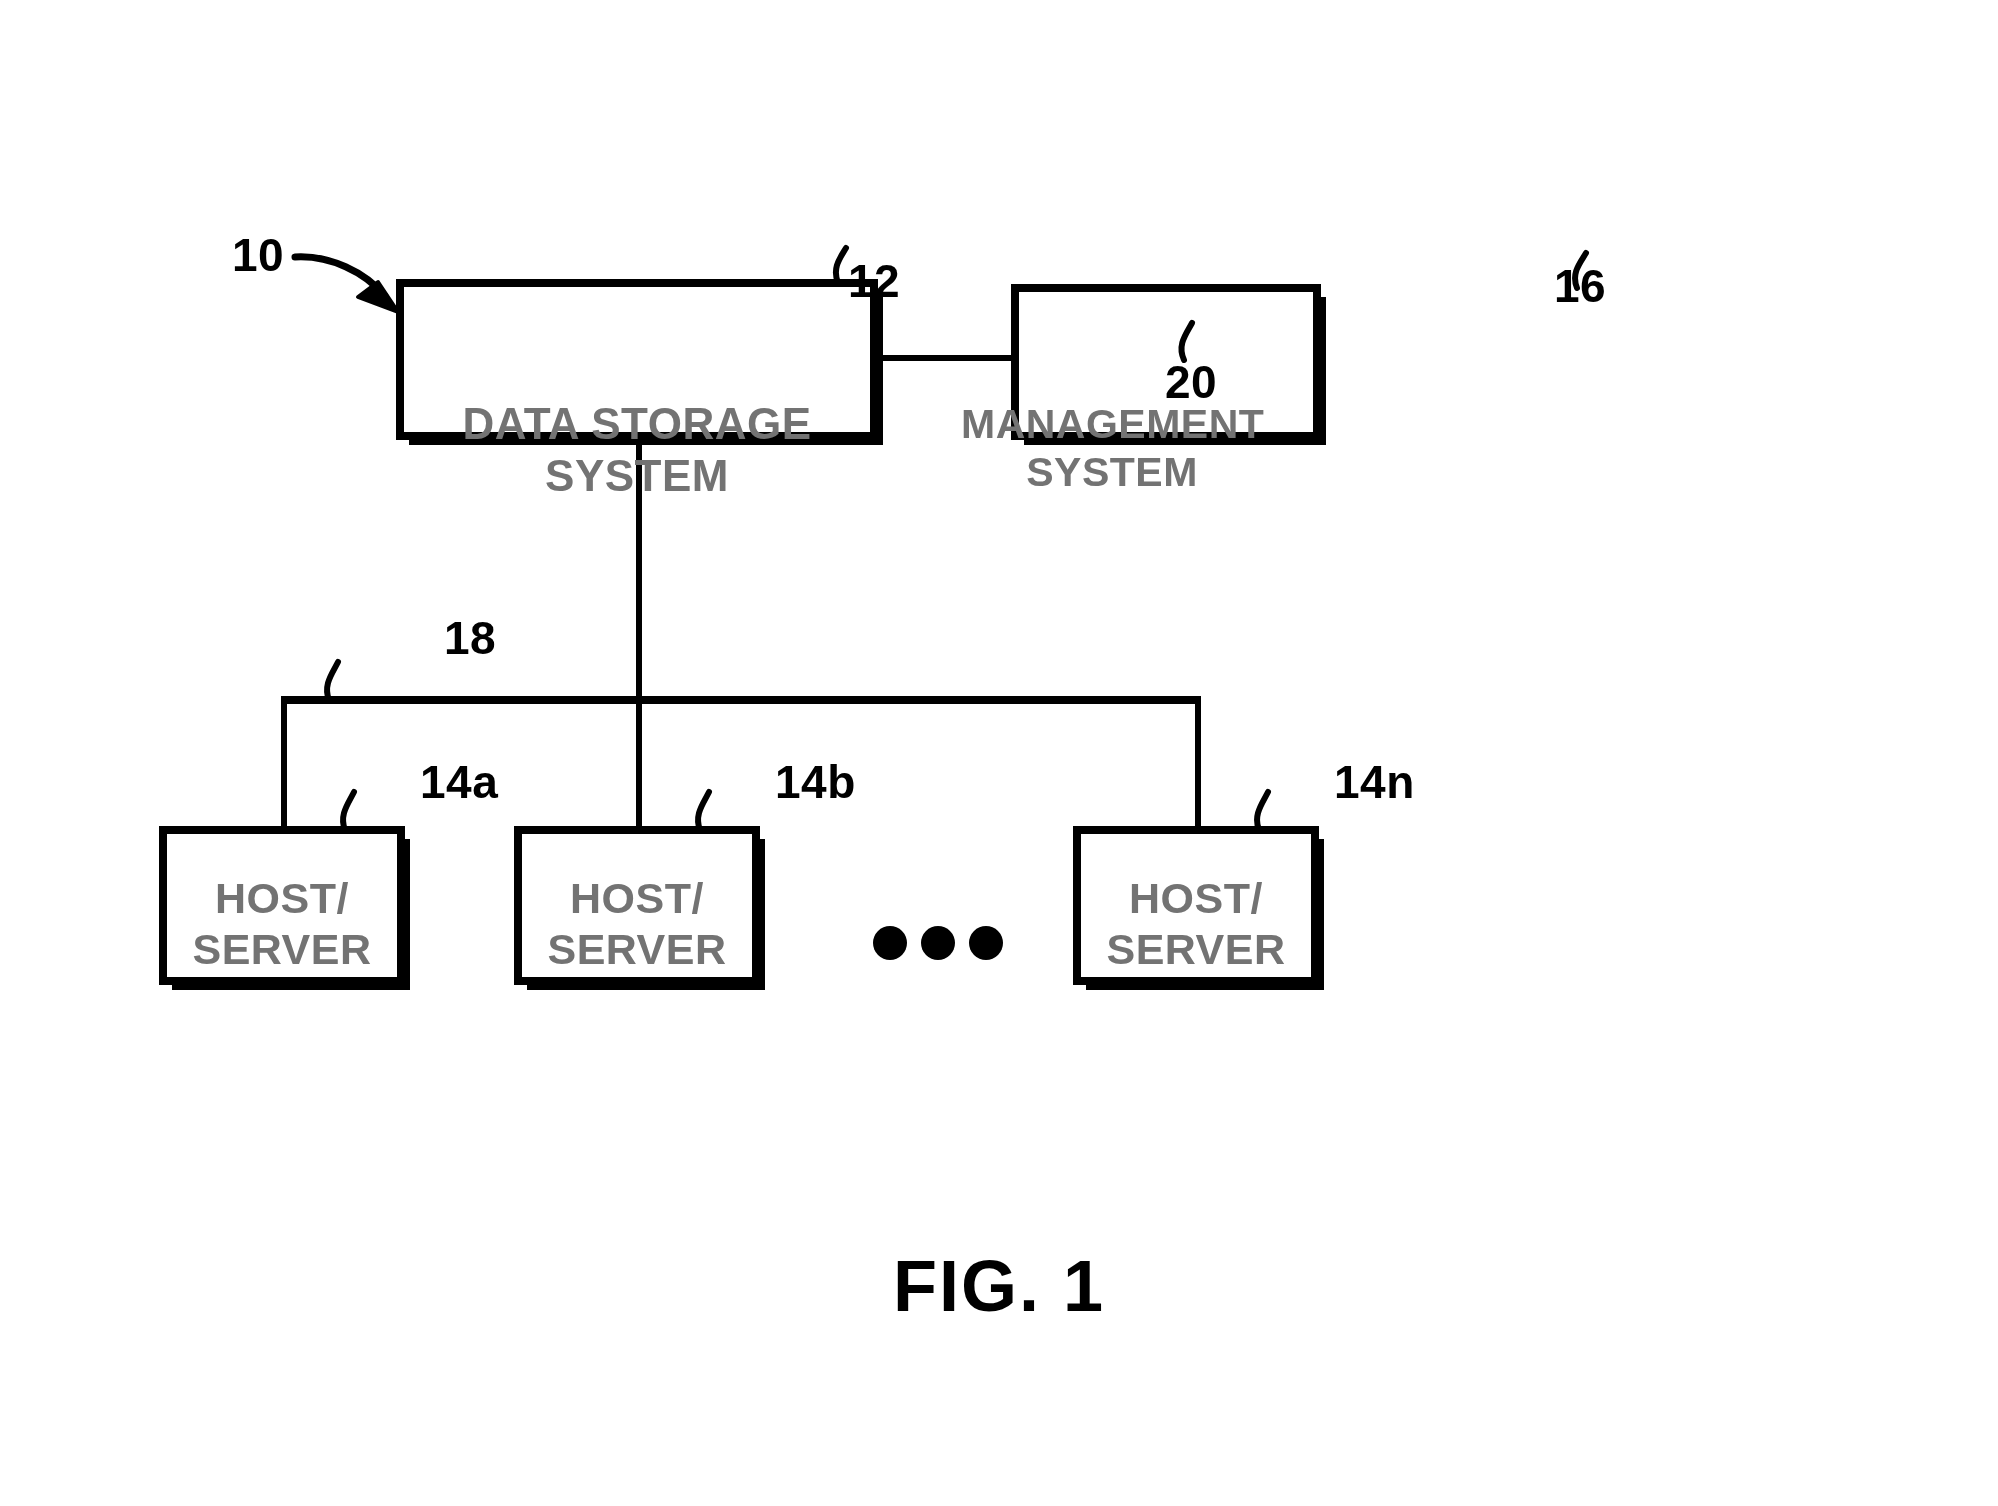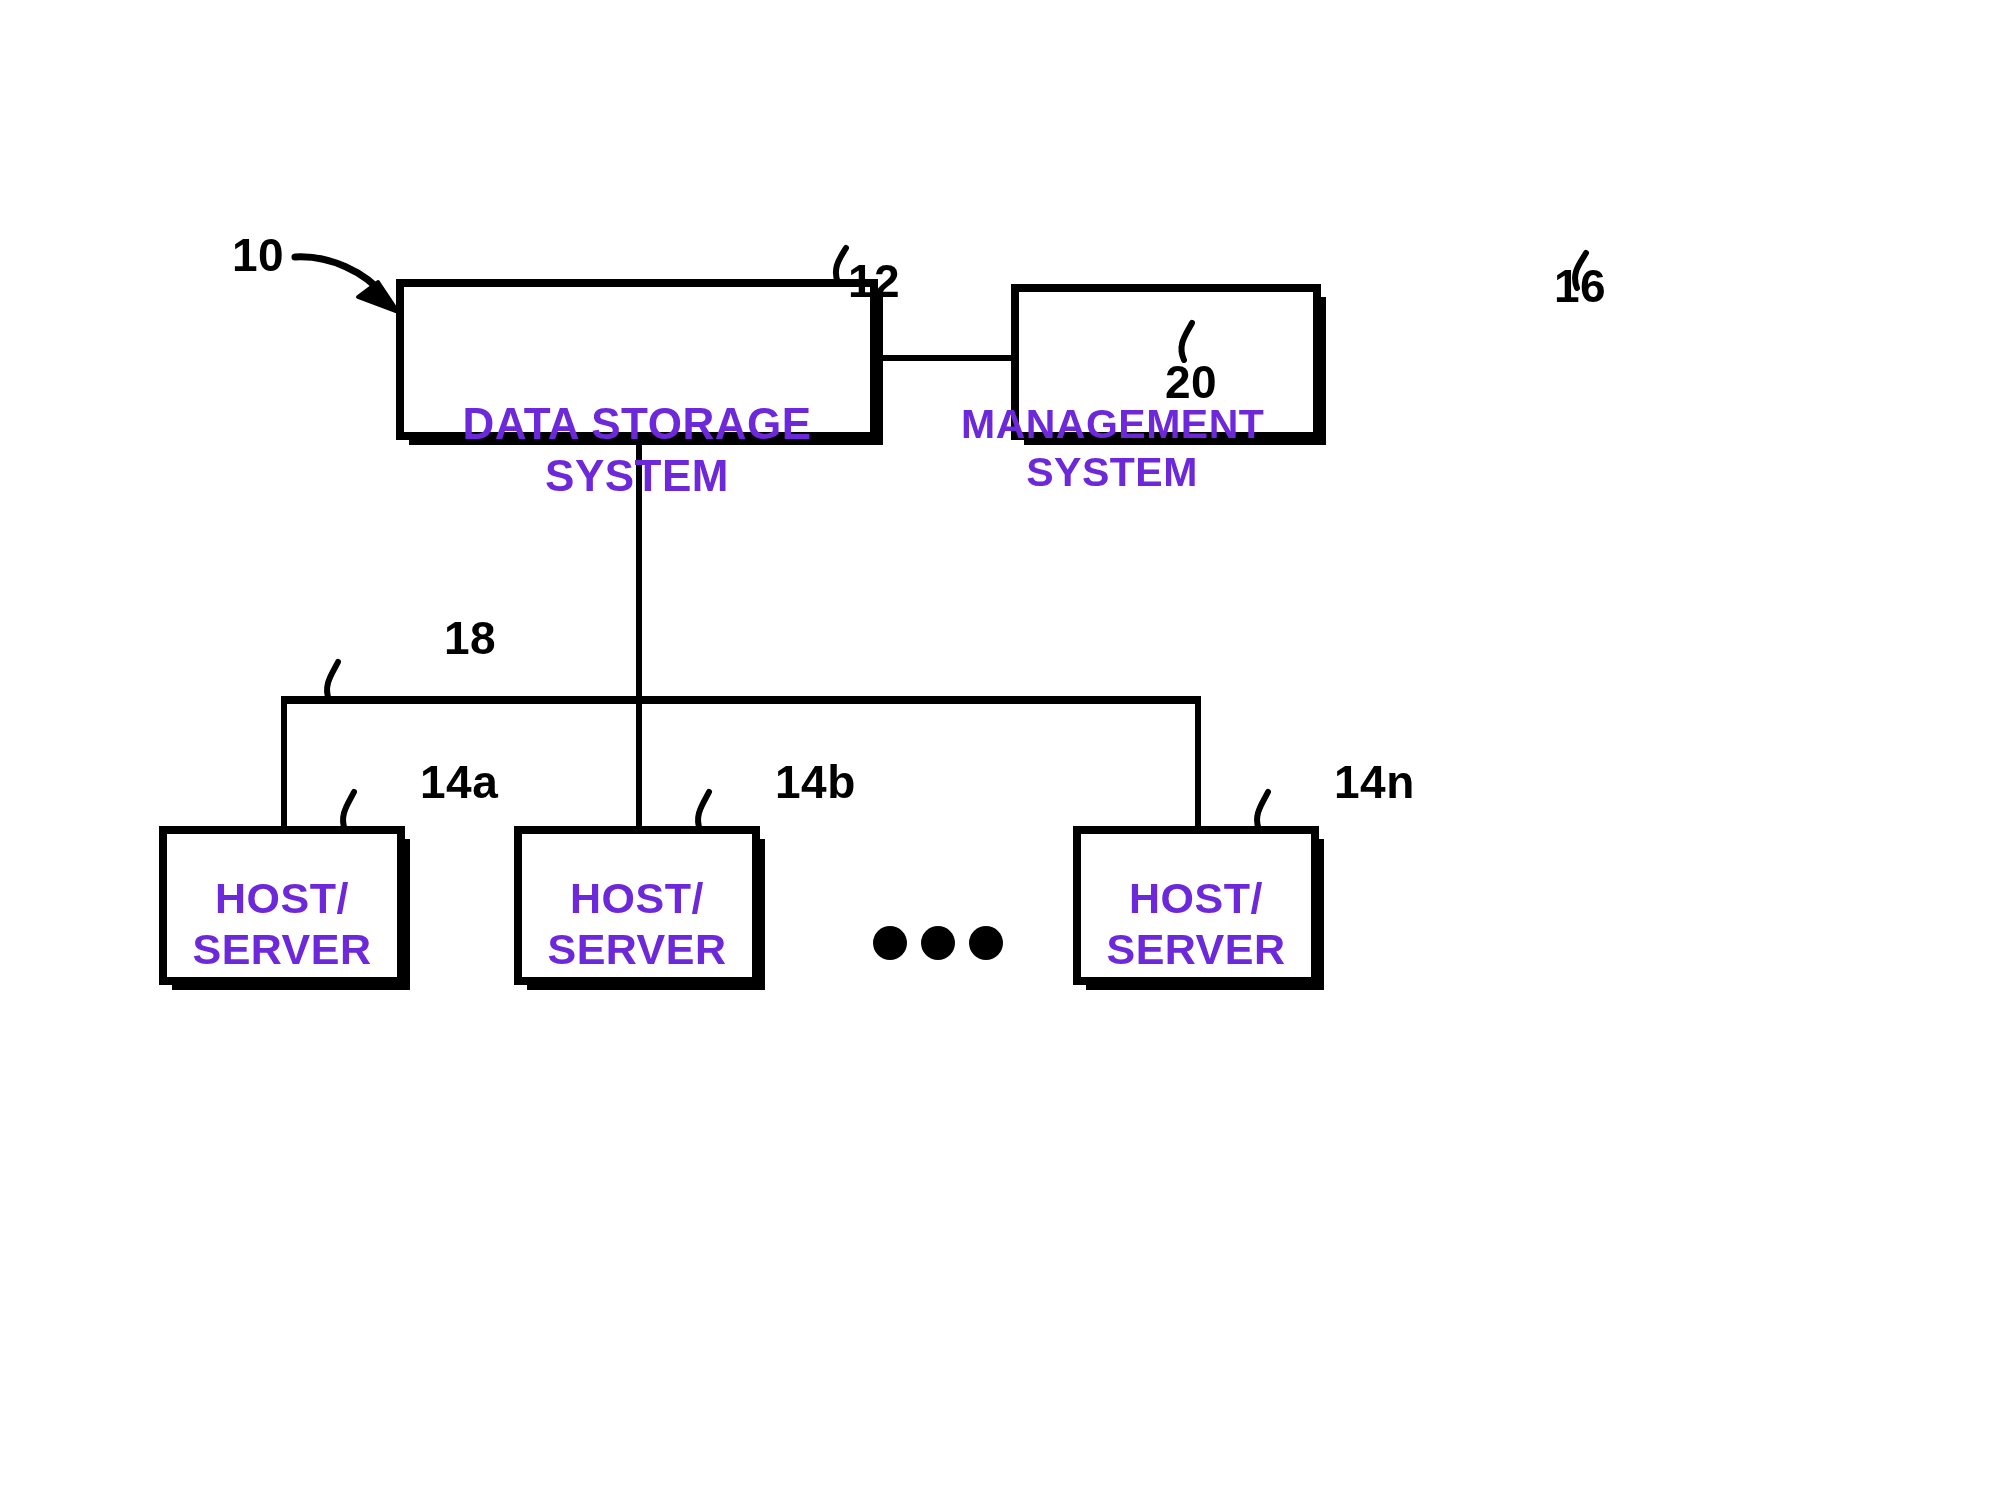--- a/index.html
+++ b/index.html
@@ -24,21 +24,21 @@
     top: 0;
     width: 1998px;
     height: 1506px;
   }
   .box-label {
     position: absolute;
     text-align: center;
     font-family: "Liberation Sans", sans-serif;
     font-size: 44px;
     line-height: 1.18;
-    color: #6d28d9;
+    color: #737373;
     letter-spacing: 0.5px;
     white-space: pre-line;
     pointer-events: none;
   }
   .ref-num {
     position: absolute;
     font-family: "Liberation Sans", sans-serif;
     font-size: 46px;
     color: #000000;
     letter-spacing: 0.5px;
@@ -143,14 +143,15 @@
   <div class="ref-num" style="left:775px; top:755px;">14b</div>
 
   <div class="box-label" style="left:518px; top:873px; width:238px; font-size:43px;">HOST/
 SERVER</div>
 
   <div class="ref-num" style="left:1334px; top:755px;">14n</div>
 
   <div class="box-label" style="left:1077px; top:873px; width:238px; font-size:43px;">HOST/
 SERVER</div>
 
+  <div class="fig-caption" style="left:0px; top:1245px; width:1998px;">FIG. 1</div>
 
 </div>
 
 </body></html>

